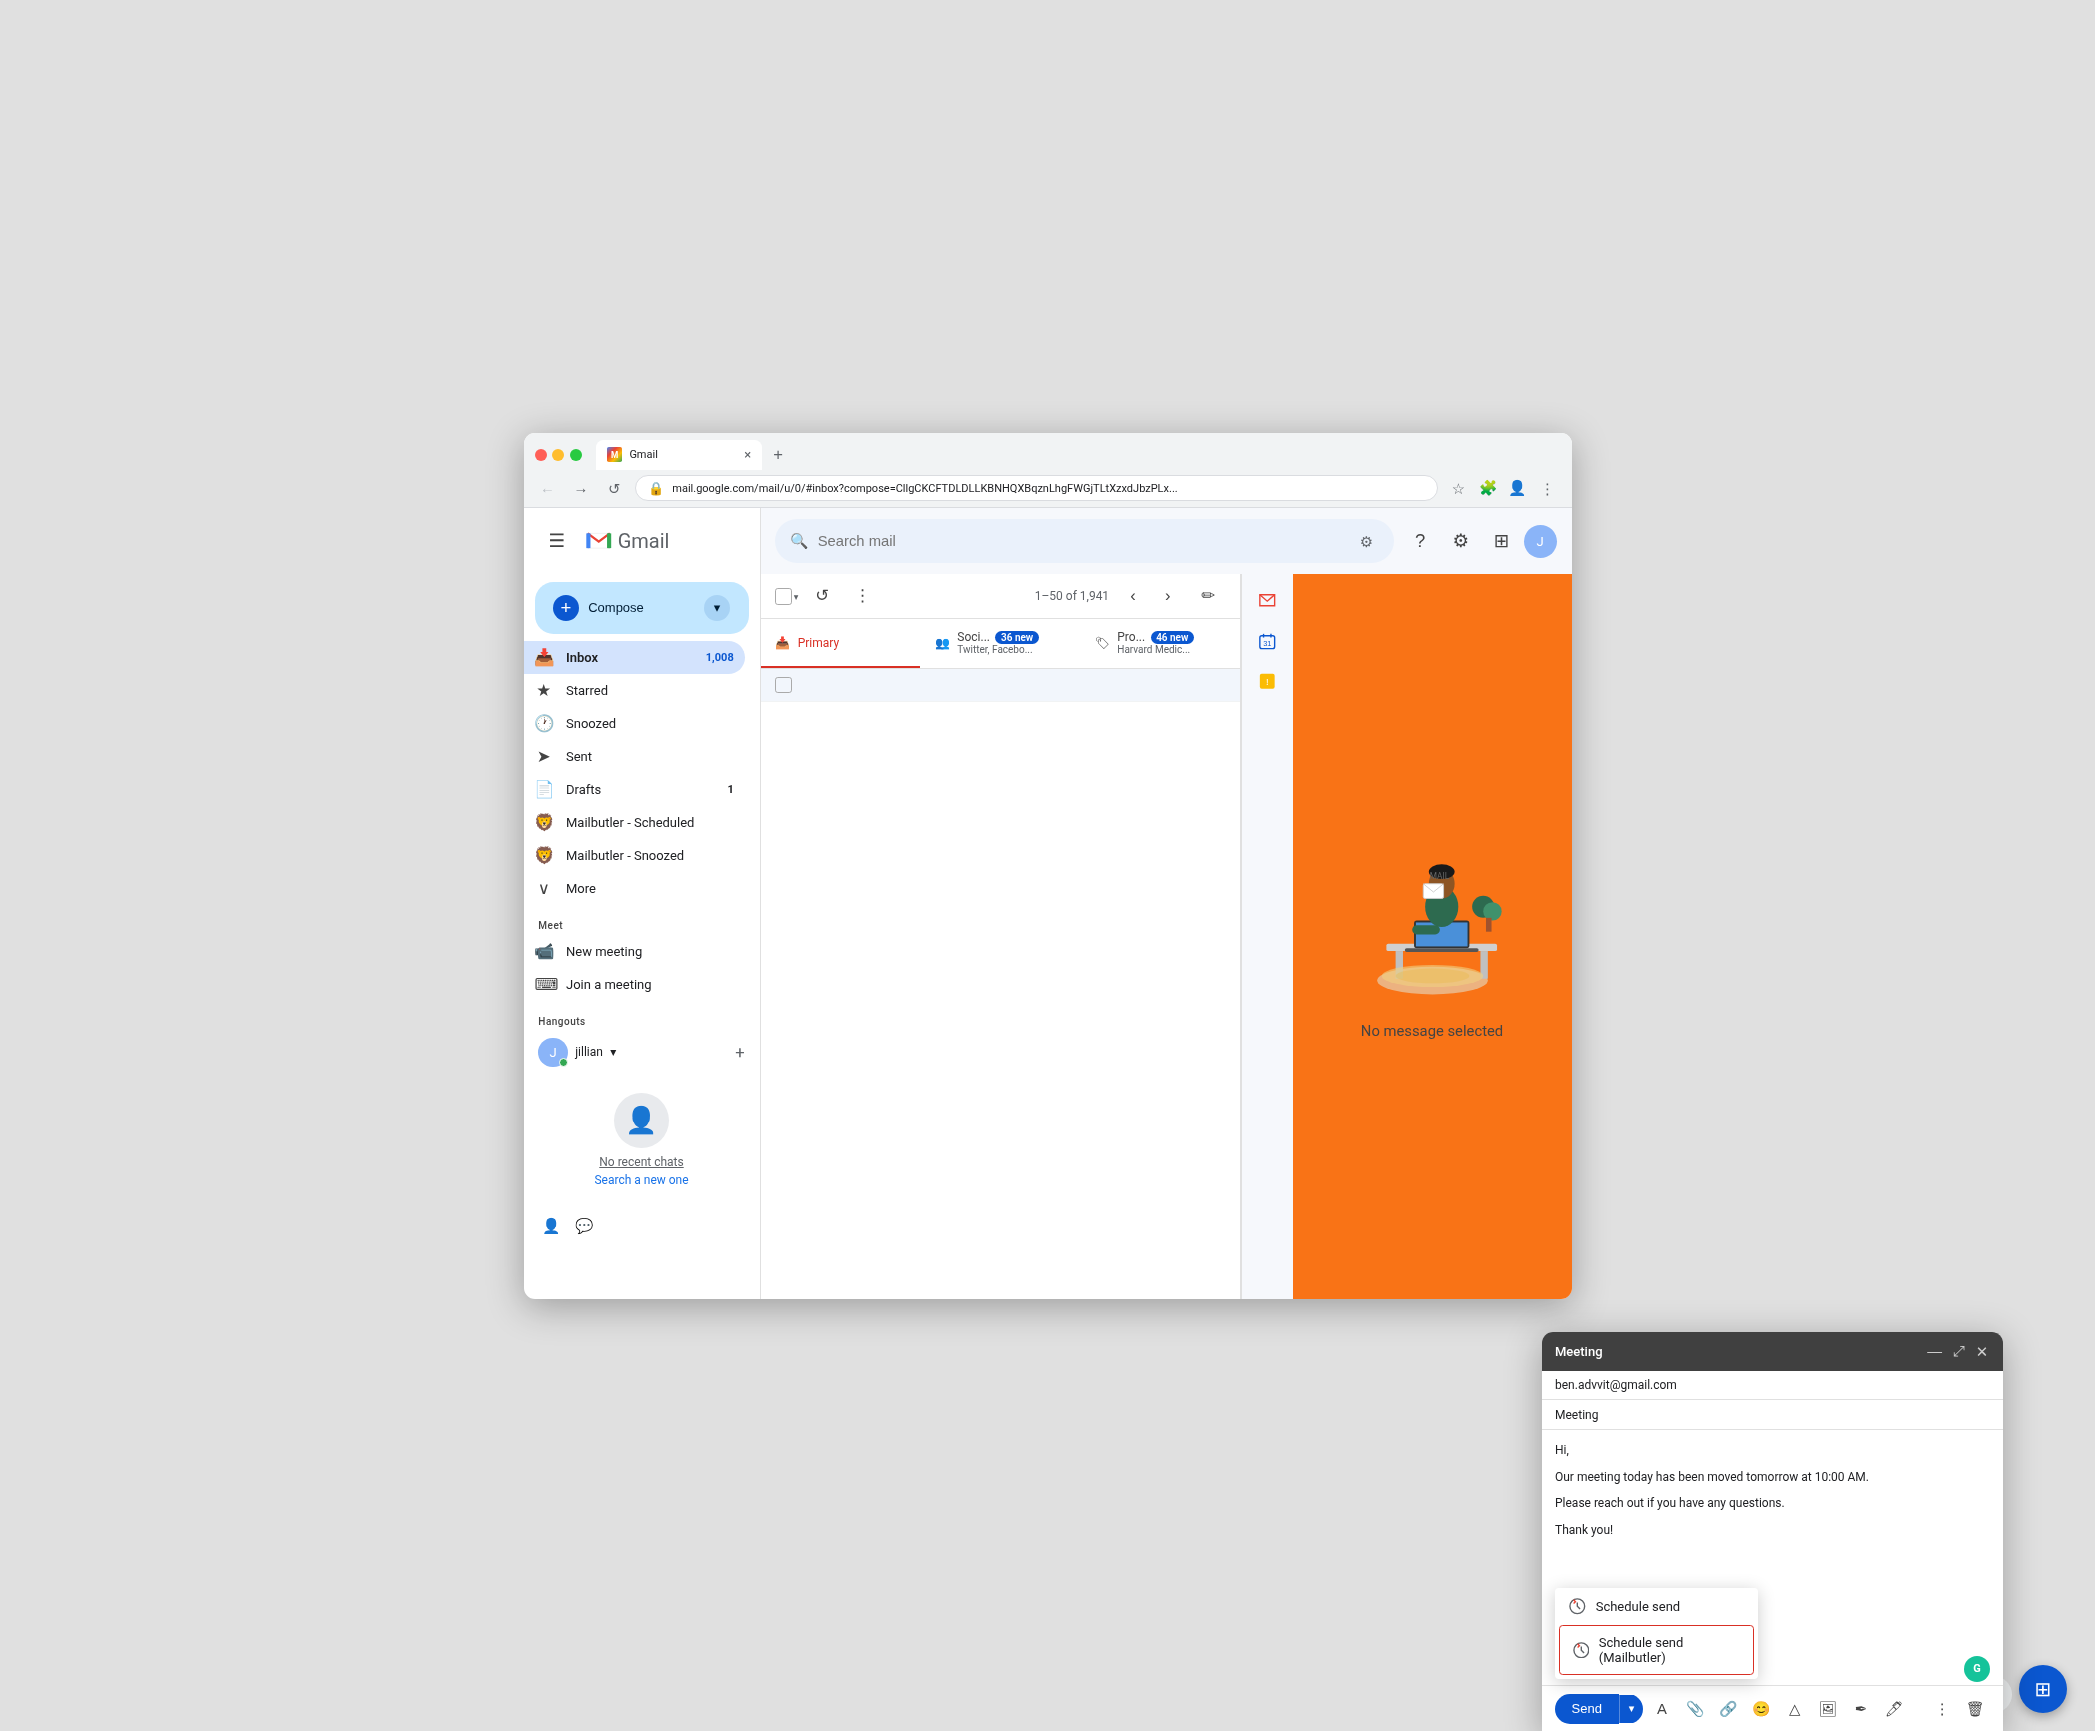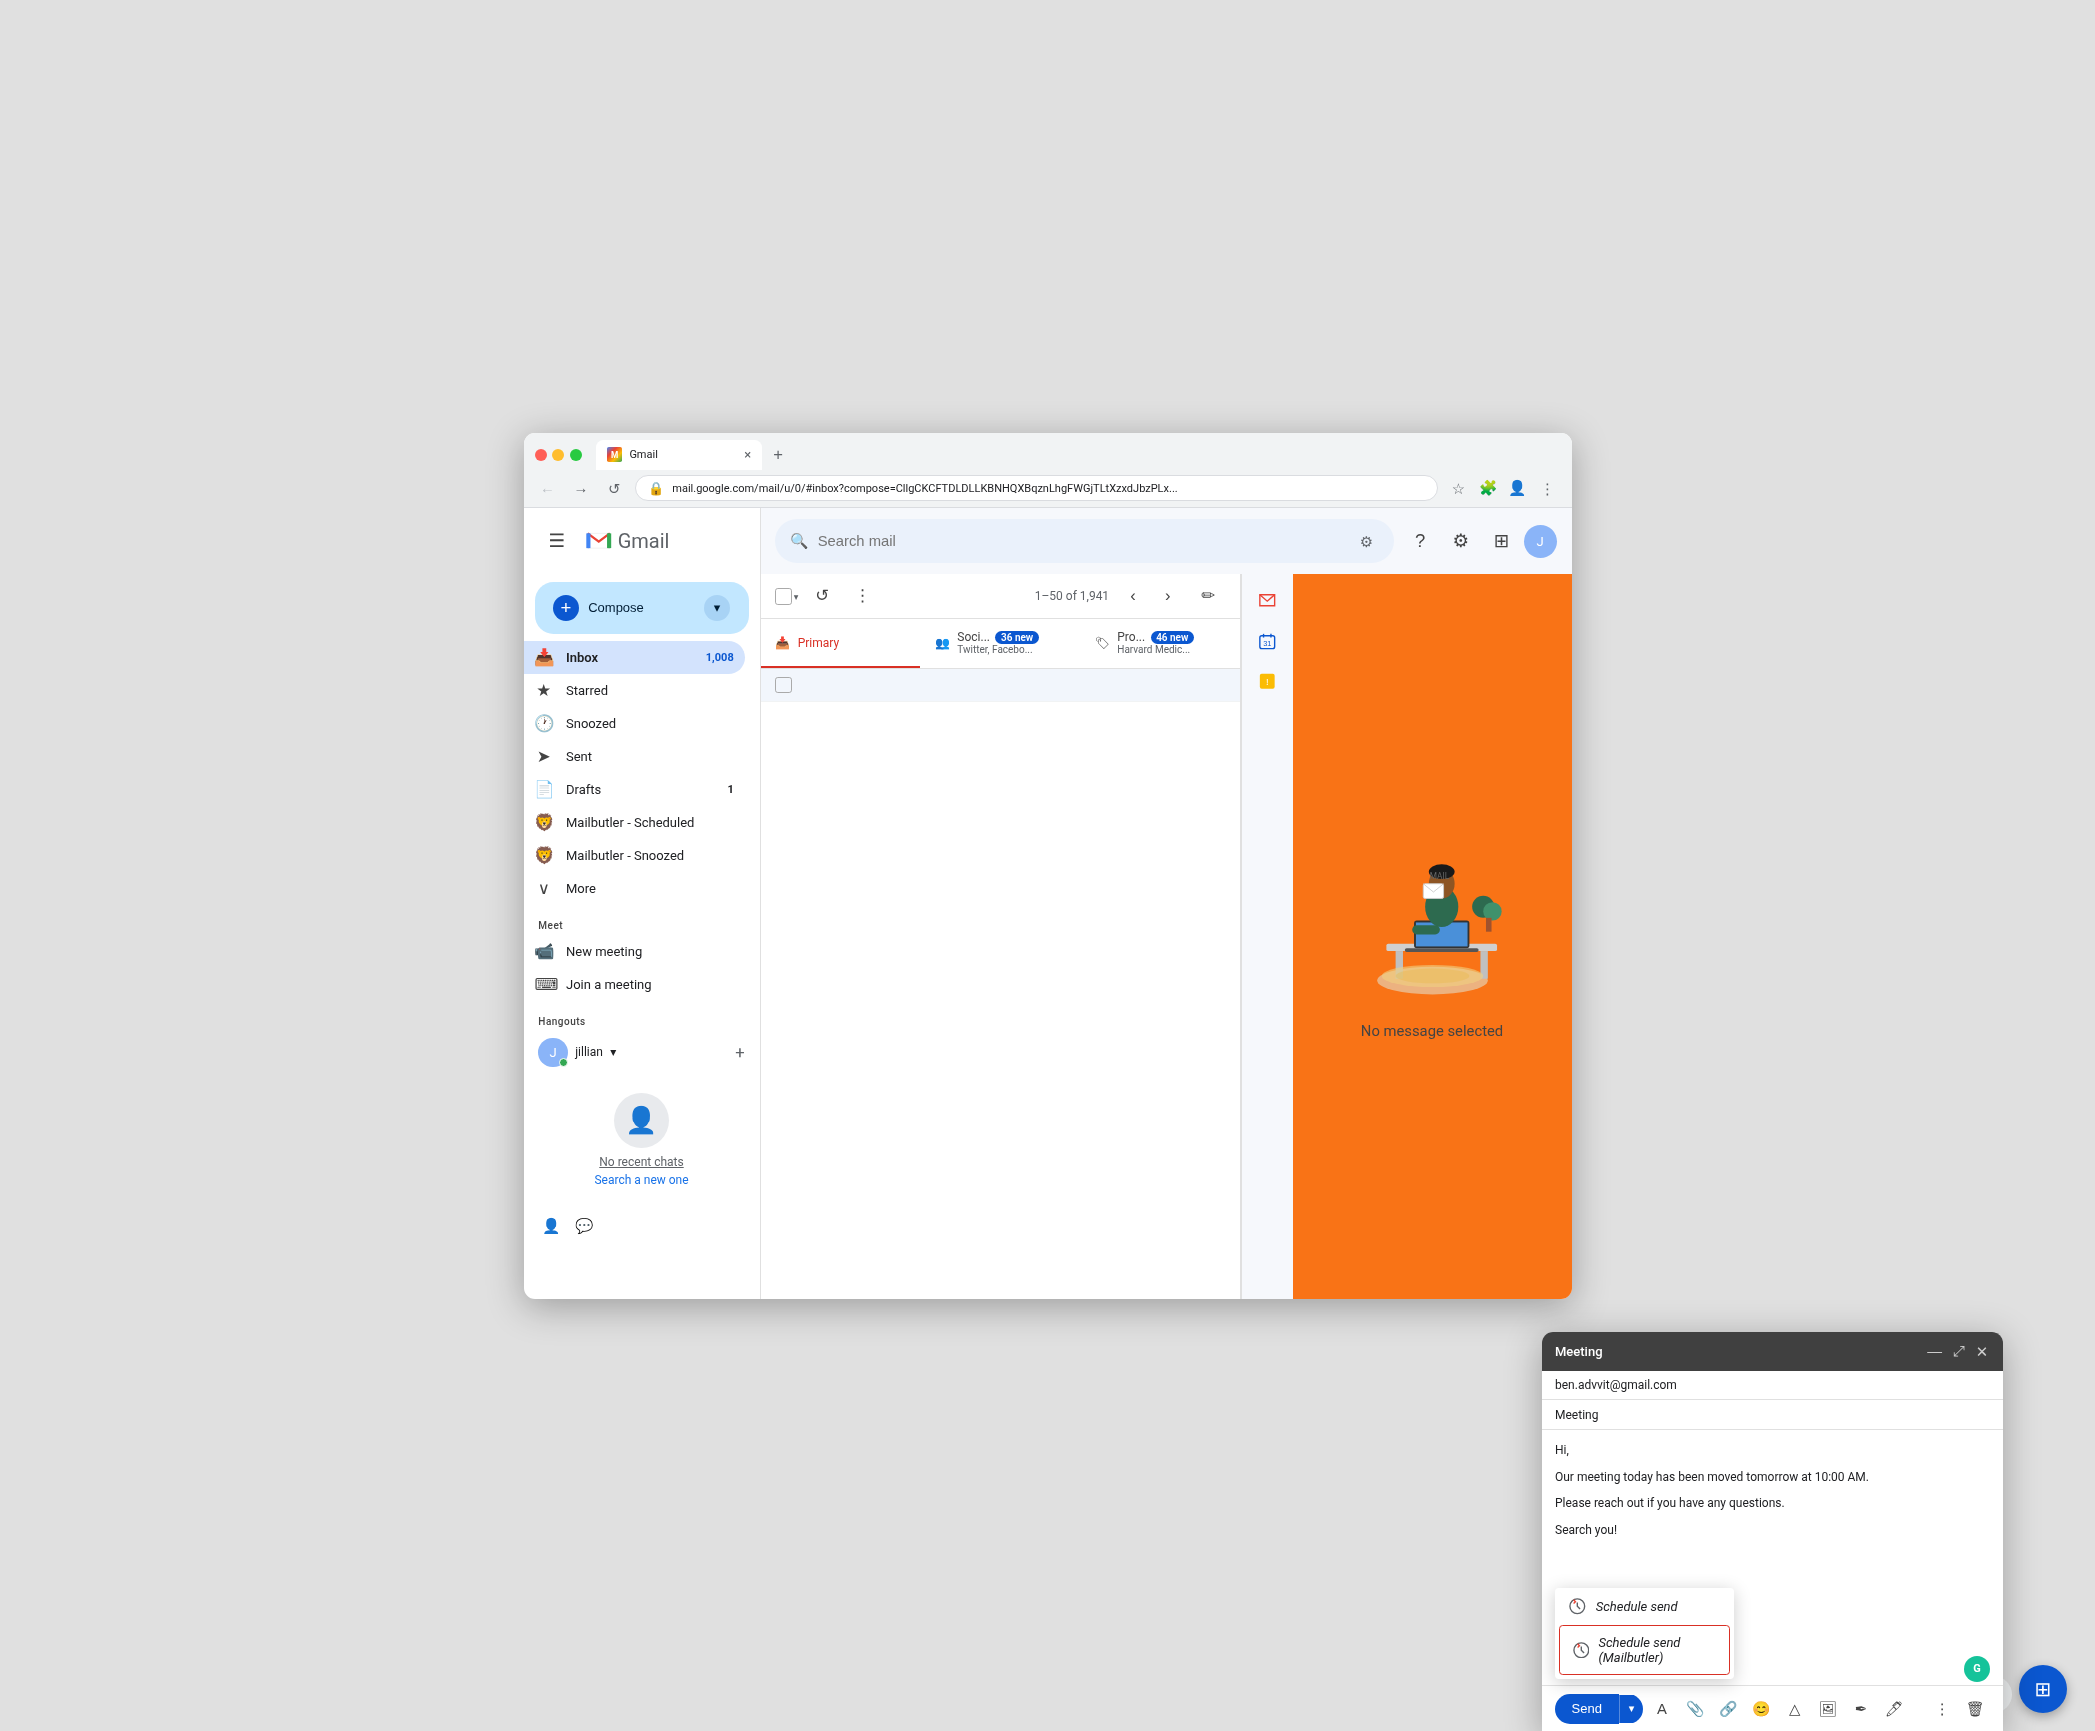--- a/index.html
+++ b/index.html
@@ -656,22 +656,21 @@
 
     
     .schedule-dropdown {
       position: absolute;
       bottom: 52px;
       left: 13px;
       background: white;
       border-radius: 3.7px;
       box-shadow: 0 3.7px 18.5px rgba(0,0,0,0.2);
       overflow: hidden;
-      width: 179px;
-      font-style: italic;
+      width: 203px;
     }
 
     .schedule-item {
       display: flex;
       align-items: center;
       gap: 9.2px;
       padding: 9.2px 13px;
       cursor: pointer;
       font-size: 13px;
       color: #202124;
@@ -1078,21 +1077,21 @@
     <span>Meeting</span>
   </div>
 
   <div class="compose-body">
     <p>Hi,</p>
     <p></p>
     <p>Our meeting today has been moved tomorrow at 10:00 AM.</p>
     <p></p>
     <p>Please reach out if you have any questions.</p>
     <p></p>
-    <p>Search you!</p>
+    <p>Thank you!</p>
   </div>
 
   <div class="grammarly-icon">
     <div class="grammarly-btn">G</div>
   </div>
 
   <div class="schedule-dropdown">
     <div class="schedule-item">
       <div class="schedule-icon">
         <svg width="16.6" height="16.6" viewBox="0 0 18 18">

